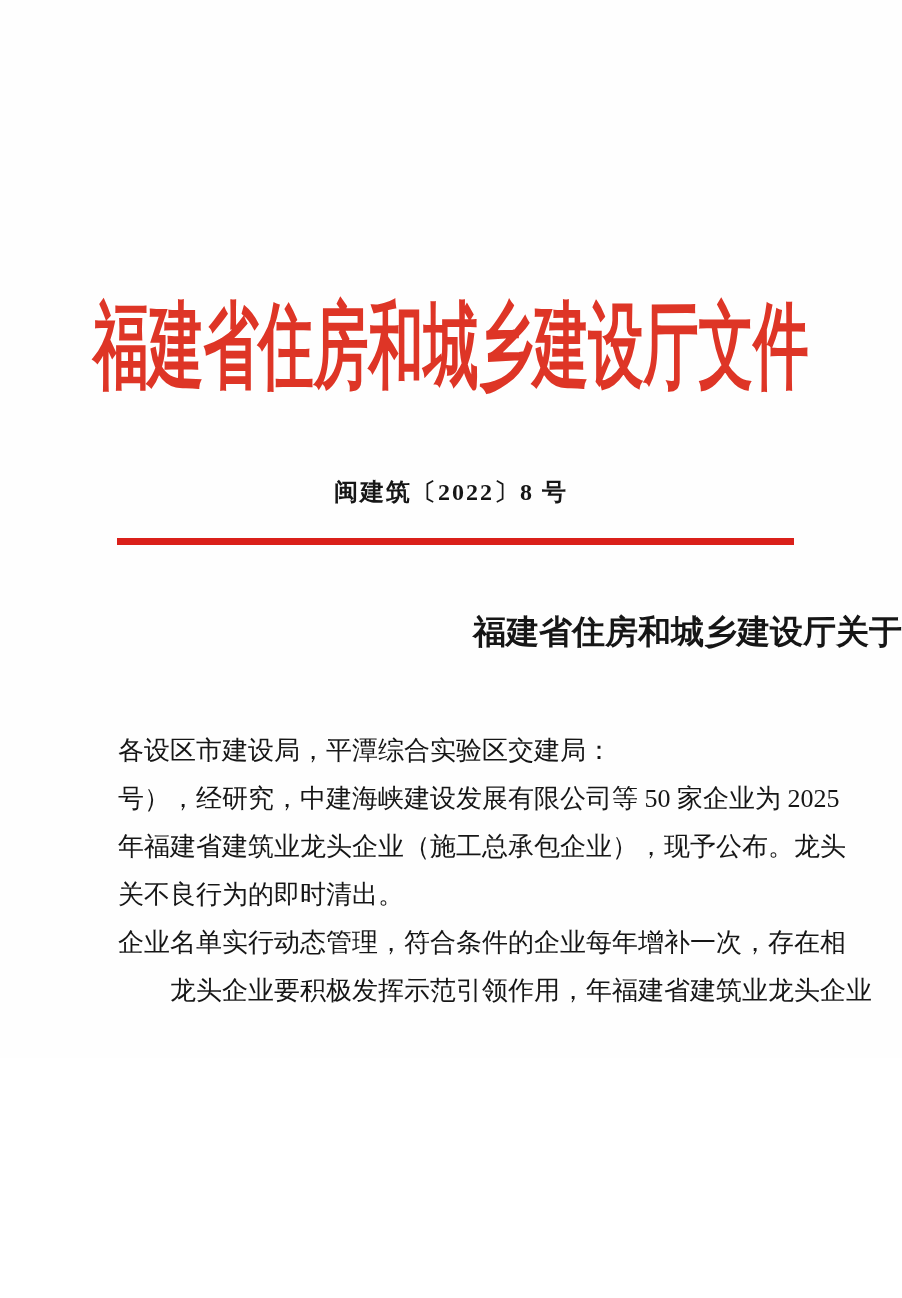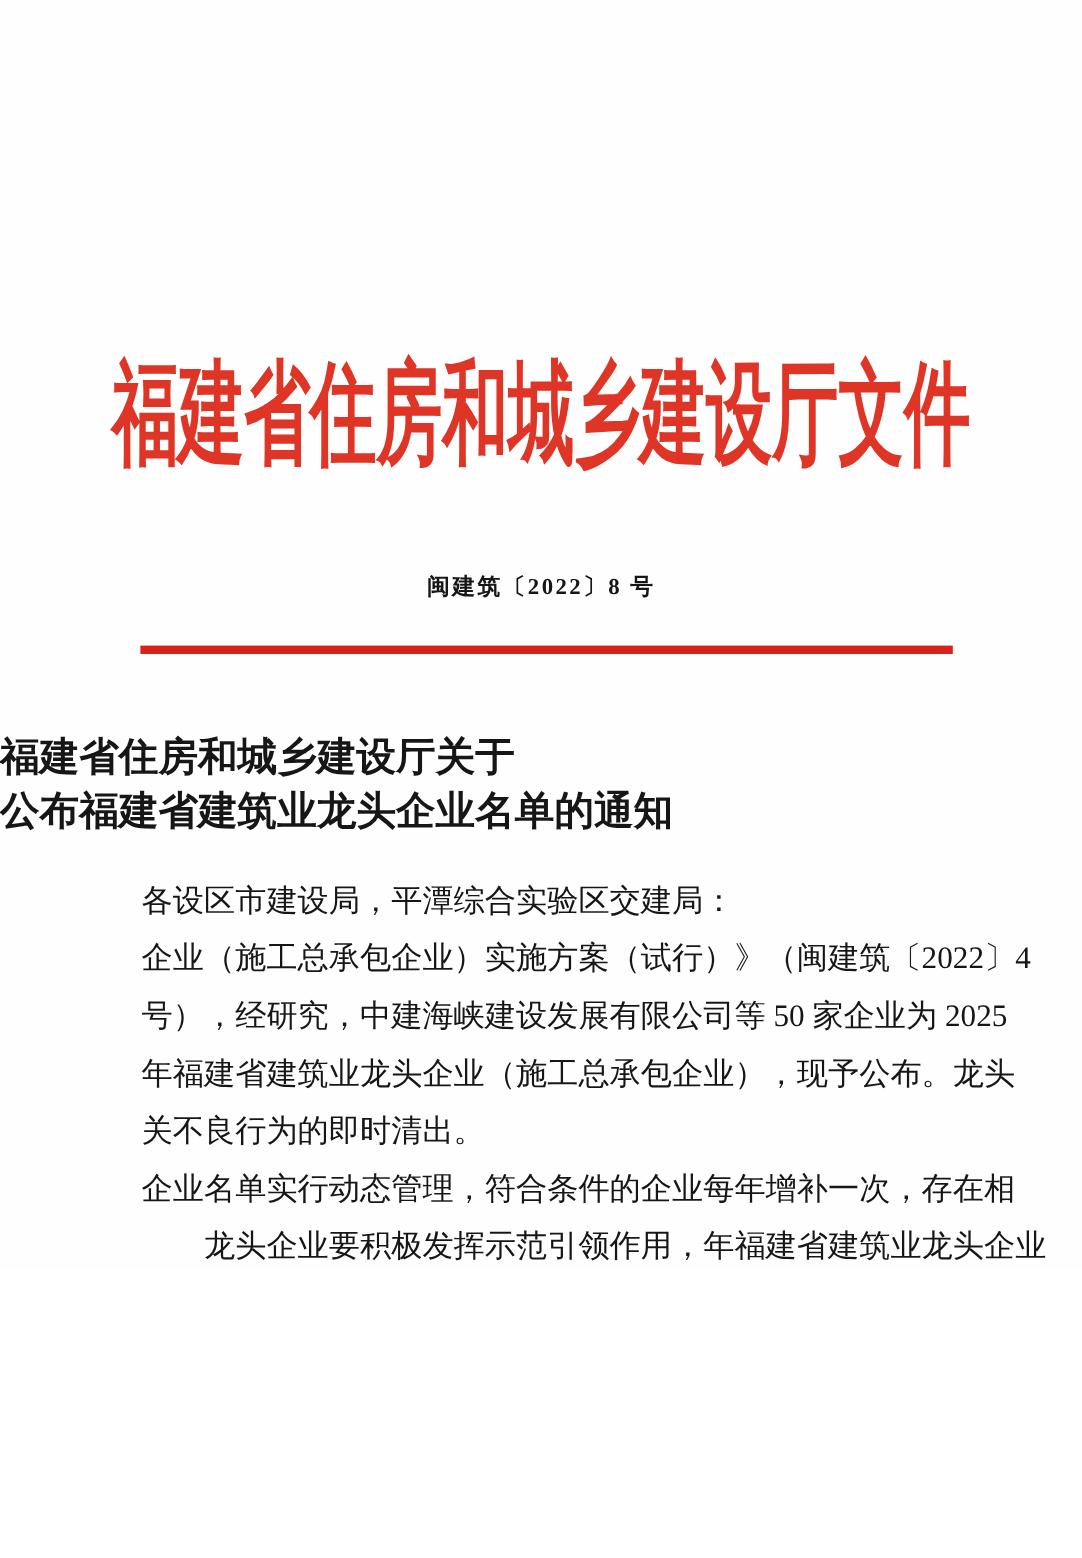--- a/index.html
+++ b/index.html
@@ -41,42 +41,42 @@
     transform: scaleX(0.585);
     transform-origin: center;
   }
   
   .doc-number {
     position: absolute;
     top: 476px;
     left: 0;
     width: 902px;
     text-align: center;
-    font-size: 19px;
+    font-size: 24px;
     font-weight: 600;
     letter-spacing: 2px;
     color: var(--text-black);
     white-space: nowrap;
   }
   
   .divider {
     position: absolute;
     top: 538px;
     left: 117px;
     width: 677px;
     height: 7px;
     background: var(--divider-red);
   }
   
   .doc-title {
     position: absolute;
     top: 610px;
     left: 0;
     width: 902px;
-    text-align: left;
+    text-align: right;
     font-size: 33px;
     line-height: 45px;
     font-weight: bold;
     color: var(--text-black);
     white-space: nowrap;
   }
   
   .body-block {
     position: absolute;
     top: 727px;
@@ -107,28 +107,26 @@
   <div class="banner-wrap">
     <span class="banner-text">福建省住房和城乡建设厅文件</span>
   </div>
 
   <div class="doc-number">闽建筑〔2022〕8 号</div>
 
   <div class="divider"></div>
 
   <div class="doc-title">
     <div>福建省住房和城乡建设厅关于</div>
-    <div>公布福建省建筑业龙头企业名单的通知</div>
   </div>
 
   <div class="body-block">
     <div class="body-line">各设区市建设局，平潭综合实验区交建局：</div>
 
     <div>
-      <div class="body-line">企业（施工总承包企业）实施方案（试行）》（闽建筑〔2022〕4</div>
       <div class="body-line">号），经研究，中建海峡建设发展有限公司等 50 家企业为 2025</div>
       <div class="body-line">年福建省建筑业龙头企业（施工总承包企业），现予公布。龙头</div>
       <div class="body-line">关不良行为的即时清出。</div>
       <div class="body-line">企业名单实行动态管理，符合条件的企业每年增补一次，存在相</div>
     </div>
 
     <div>
       <div class="body-line indent">龙头企业要积极发挥示范引领作用，年福建省建筑业龙头企业</div>
     </div>
   </div>

